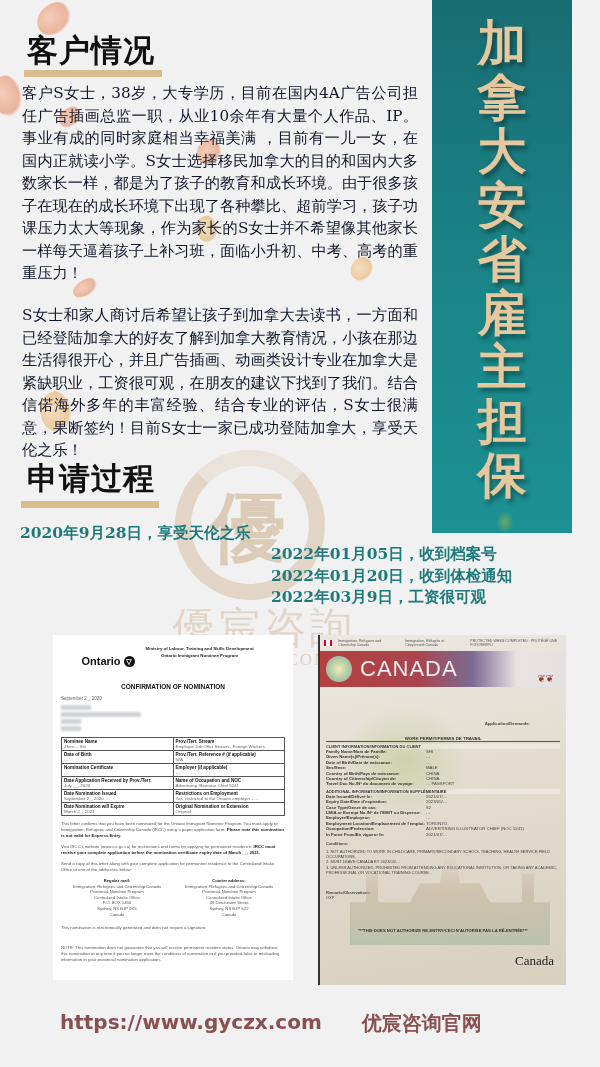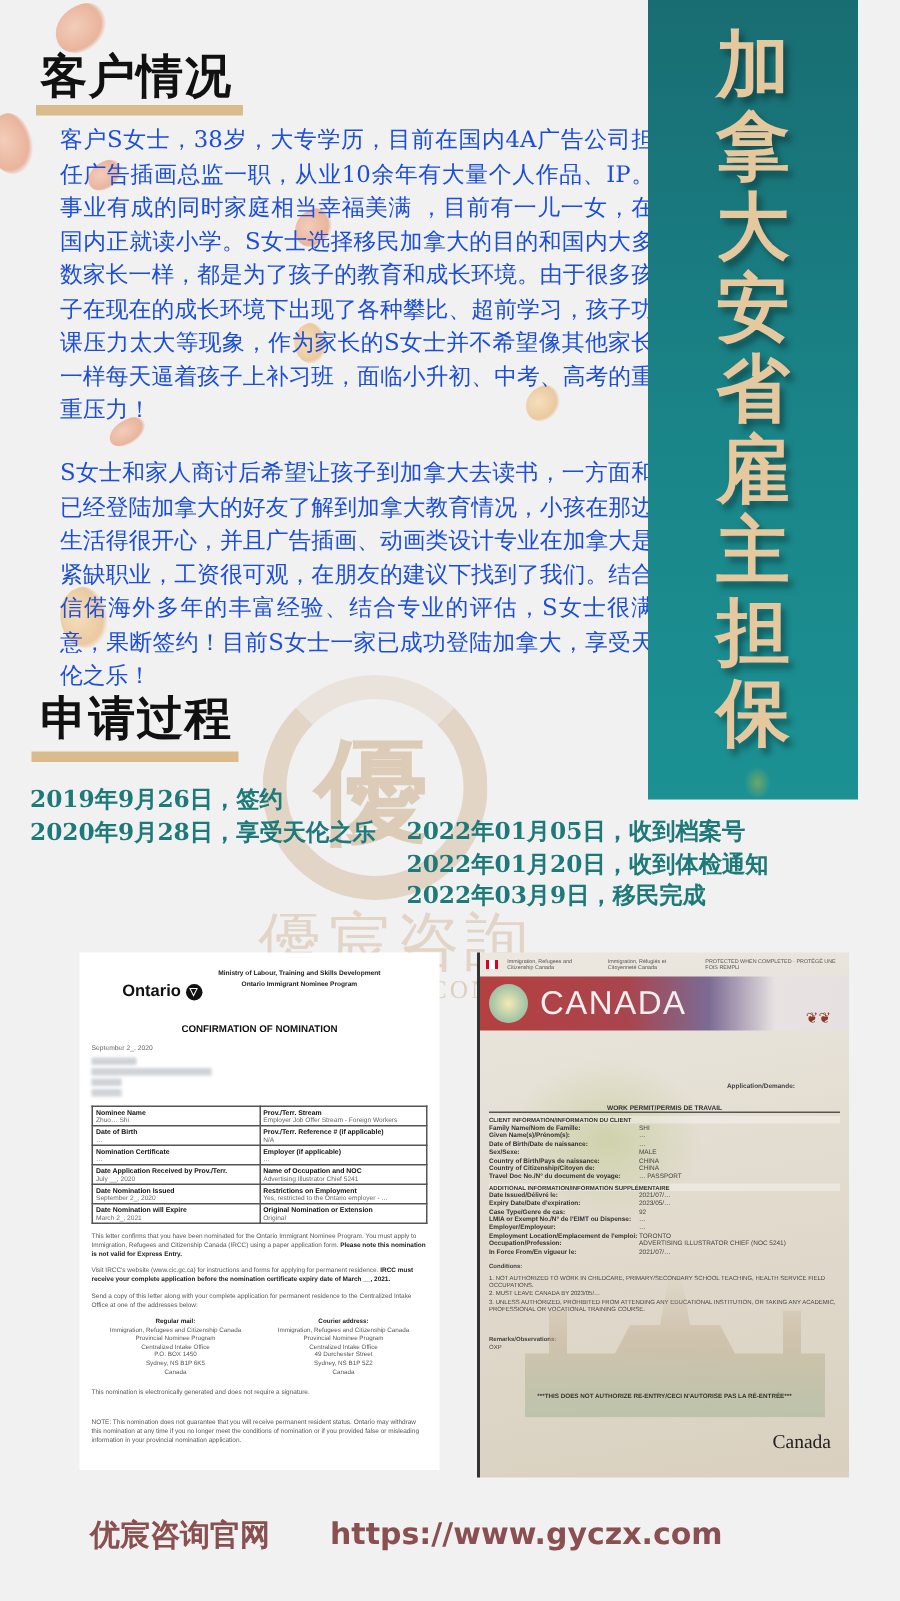--- a/index.html
+++ b/index.html
@@ -30,25 +30,25 @@
     letter-spacing: 1px;
   }
   .title-bar {
     position: absolute;
     left: 24px;
     height: 7px;
     background: #d9bb8c;
   }
   .para {
     position: absolute;
-    left: 40px;
+    left: 22px;
     width: 396px;
     font-size: 15.2px;
     line-height: 22.5px;
-    color: #1d4ed8;
+    color: #0f172a;
     text-align: justify;
   }
   .banner {
     position: absolute;
     left: 432px; top: 0;
     width: 140px; height: 533px;
     background: linear-gradient(180deg, #186d72 0%, #1a8589 55%, #1b9193 100%);
     display: flex; flex-direction: column; align-items: center;
     padding-top: 16px;
   }
@@ -216,27 +216,26 @@
 
 <div class="watermark-logo"></div>
 <div class="watermark-glyph">優</div>
 <div class="watermark-text">優宸咨詢</div>
 <div class="watermark-sub">SUPERIOR CONSULT</div>
 
 <div class="section-title" style="top:458px;">申请过程</div>
 <div class="title-bar" style="top:501px;left:21px;width:138px;"></div>
 
 <div class="timeline" style="left:20px;top:522px;">
-  <div class="row">2019年9月26日，签约</div>
   <div class="row">2020年9月28日，享受天伦之乐</div>
 </div>
 <div class="timeline" style="left:271px;top:543px;">
   <div class="row">2022年01月05日，收到档案号</div>
   <div class="row">2022年01月20日，收到体检通知</div>
-  <div class="row">2022年03月9日，移民完成</div>
+  <div class="row">2022年03月9日，工资很可观</div>
 </div>
 
 <div class="doc-ontario">
   <div class="ont-head">
     <div class="ont-logo">
       <span>Ontario</span>
       <span class="ont-trillium">▽</span>
     </div>
     <div class="ont-ministry">
       <div>Ministry of Labour, Training and Skills Development</div>
@@ -428,15 +427,15 @@
     <div class="ca-cond" style="margin-top:0;">3. UNLESS AUTHORIZED, PROHIBITED FROM ATTENDING ANY EDUCATIONAL INSTITUTION, OR TAKING ANY ACADEMIC, PROFESSIONAL OR VOCATIONAL TRAINING COURSE.</div>
     <div class="ca-cond" style="font-weight:bold;margin-top:14px;">Remarks/Observations:</div>
     <div class="ca-cond" style="margin-top:0;">OXP</div>
   </div>
   <div class="ca-building"></div>
   <div class="ca-notice">***THIS DOES NOT AUTHORIZE RE-ENTRY/CECI N'AUTORISE PAS LA RÉ-ENTRÉE***</div>
   <div class="ca-wordmark">Canada</div>
 </div>
 
 <div class="footer">
+  <span>https://www.gyczx.com</span>
   <span>优宸咨询官网</span>
-  <span>https://www.gyczx.com</span>
 </div>
 
 </body></html>

